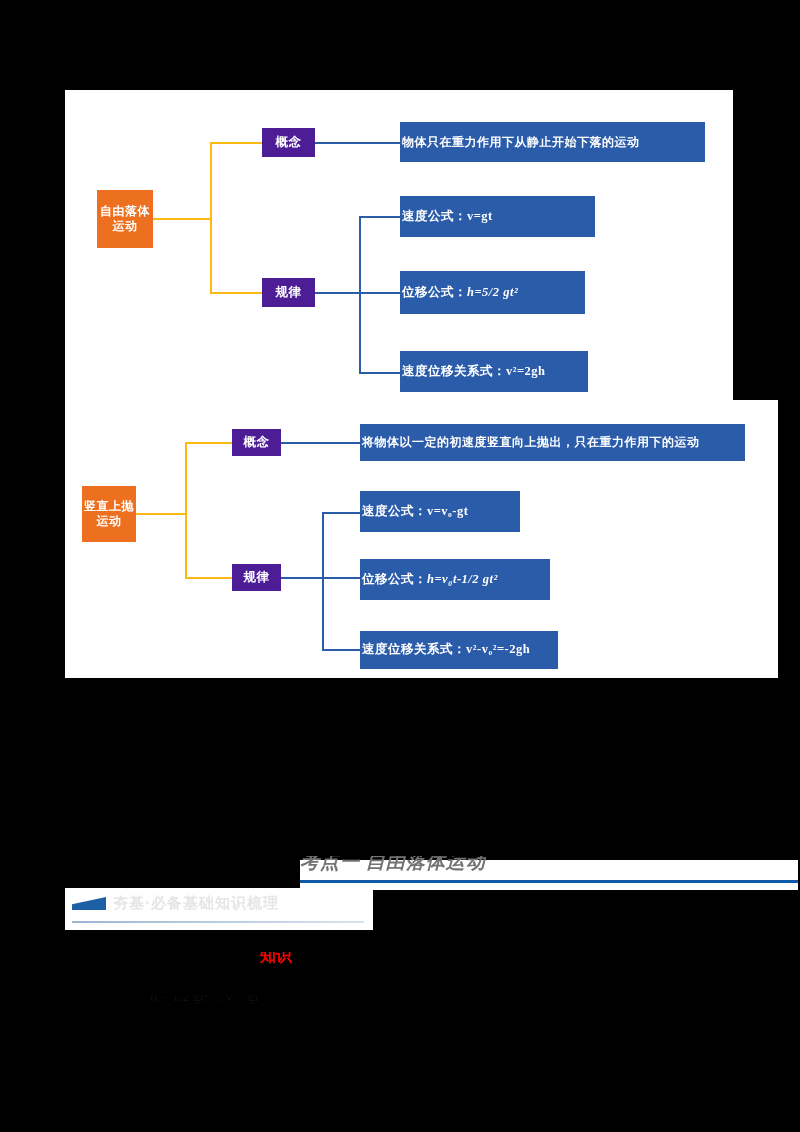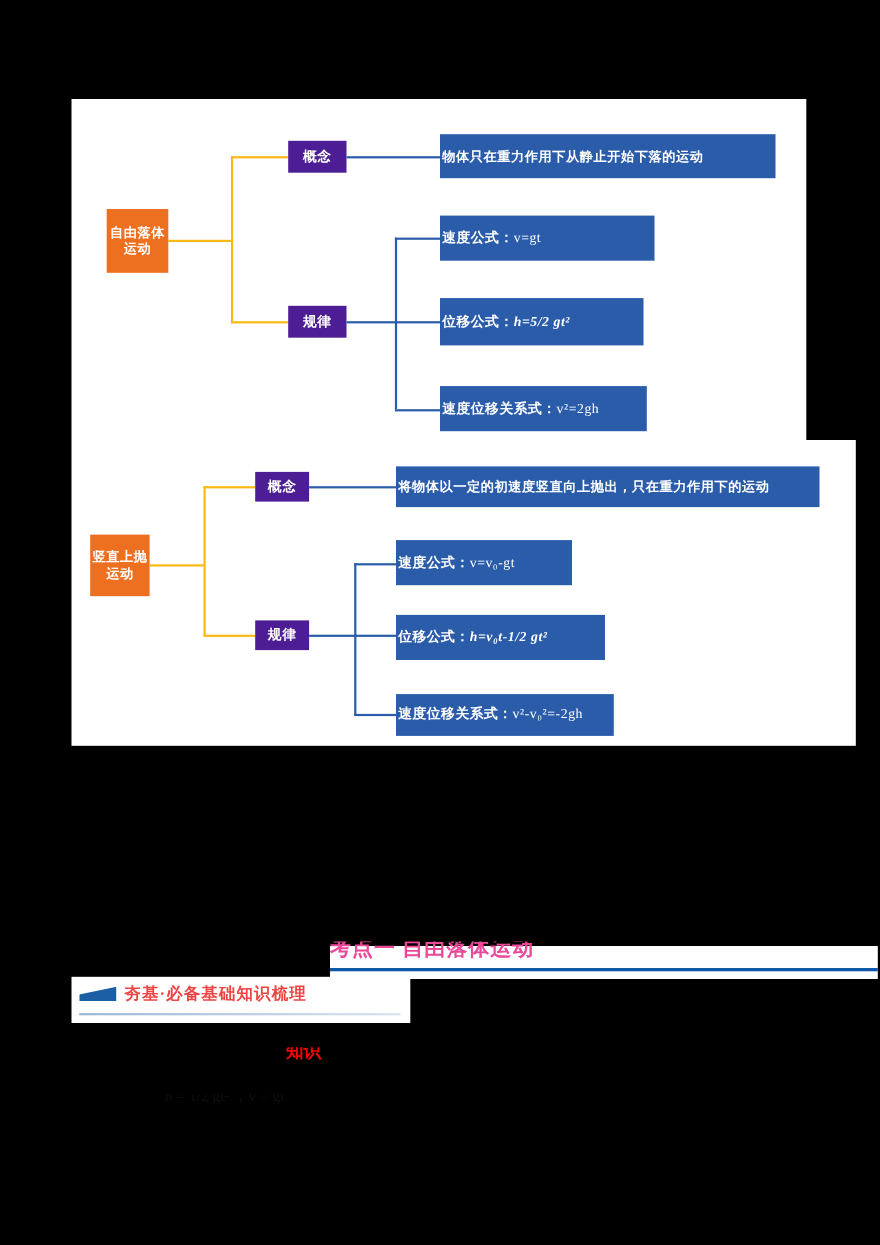--- a/index.html
+++ b/index.html
@@ -54,44 +54,45 @@
     padding-left: 2px;
     white-space: nowrap;
   }
   .node-leaf.wide { font-size: 12px; }
 
   .math {
     font-style: italic;
     font-weight: bold;
     font-family: "Liberation Serif", "DejaVu Serif", serif;
   }
-  .up { font-style: normal; font-weight: normal; }
+  .up { font-style: normal; font-weight: bold; }
 
   
   .conn {
     position: absolute;
   }
   .v-yellow { background: #fcb913; width: 2px; }
   .h-yellow { background: #fcb913; height: 2px; }
   .v-blue   { background: #2a5caa; width: 2px; }
   .h-blue   { background: #2a5caa; height: 2px; }
 
   
   #doc-title {
     position: absolute;
     left: 300px;
     top: 856px;
     width: 230px;
     height: 26px;
     overflow: hidden;
-    color: #ec4899;
+    color: #737373;
     font-weight: bold;
     font-size: 19px;
     letter-spacing: 1px;
     white-space: nowrap;
+    font-style: italic;
   }
   #doc-title span { display: block; margin-top: -7px; }
 
   #title-rule {
     position: absolute;
     left: 300px;
     top: 880px;
     width: 498px;
     height: 3px;
     background: #1059a8;
@@ -105,21 +106,21 @@
     align-items: center;
     gap: 7px;
   }
   #section-heading .tag {
     width: 34px;
     height: 13px;
     background: #1d5fa4;
     clip-path: polygon(0 55%, 100% 0, 100% 100%, 0 100%);
   }
   #section-heading .label {
-    color: #ef4444;
+    color: #e5e5e5;
     font-weight: bold;
     font-size: 15px;
     letter-spacing: 1px;
     white-space: nowrap;
   }
   #heading-rule {
     position: absolute;
     left: 72px;
     top: 921px;
     width: 292px;

